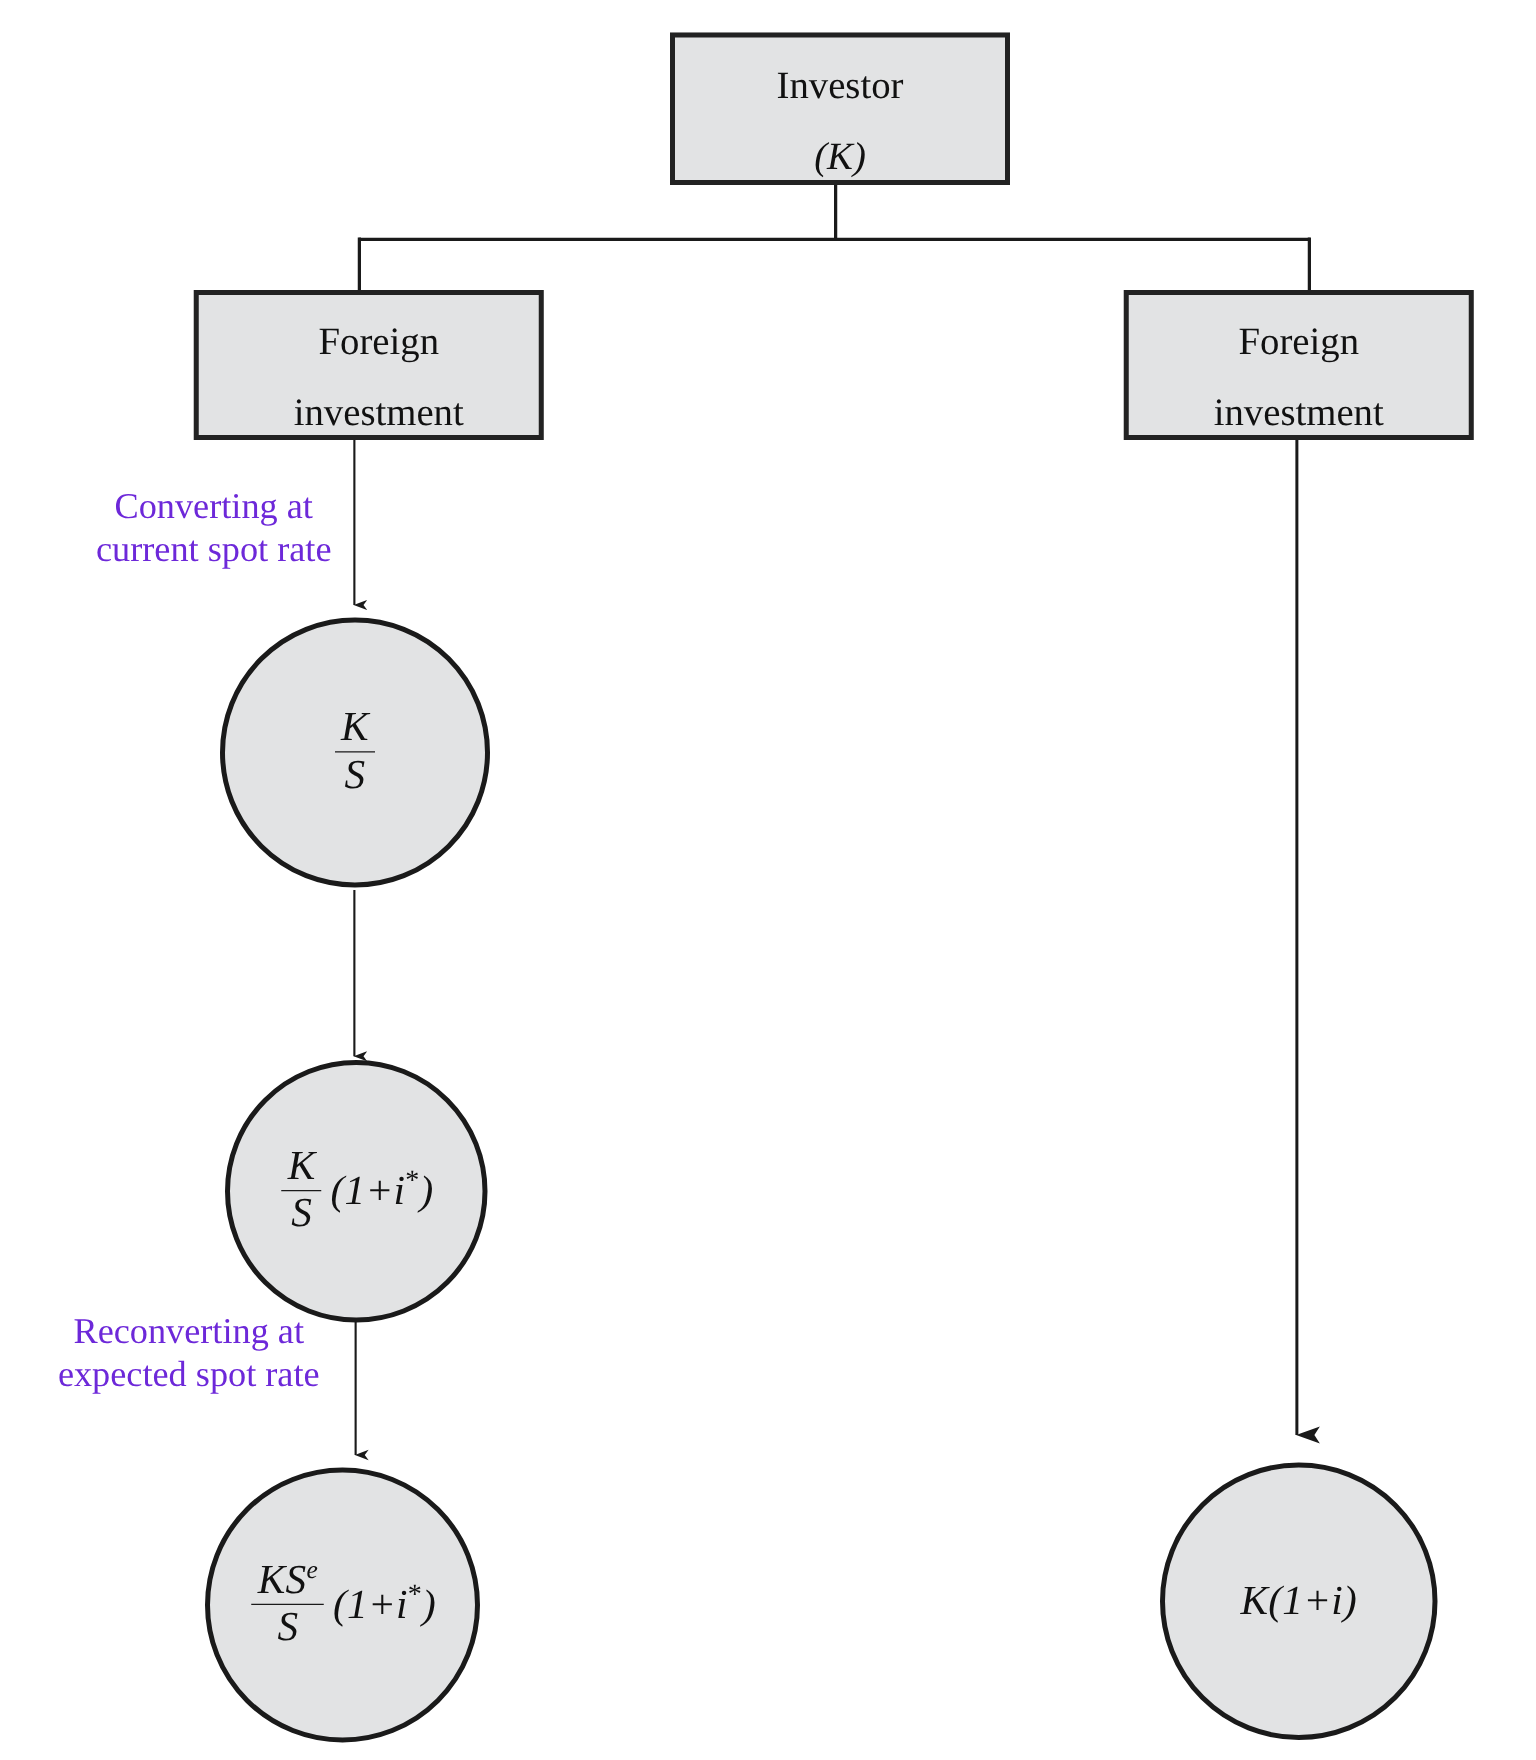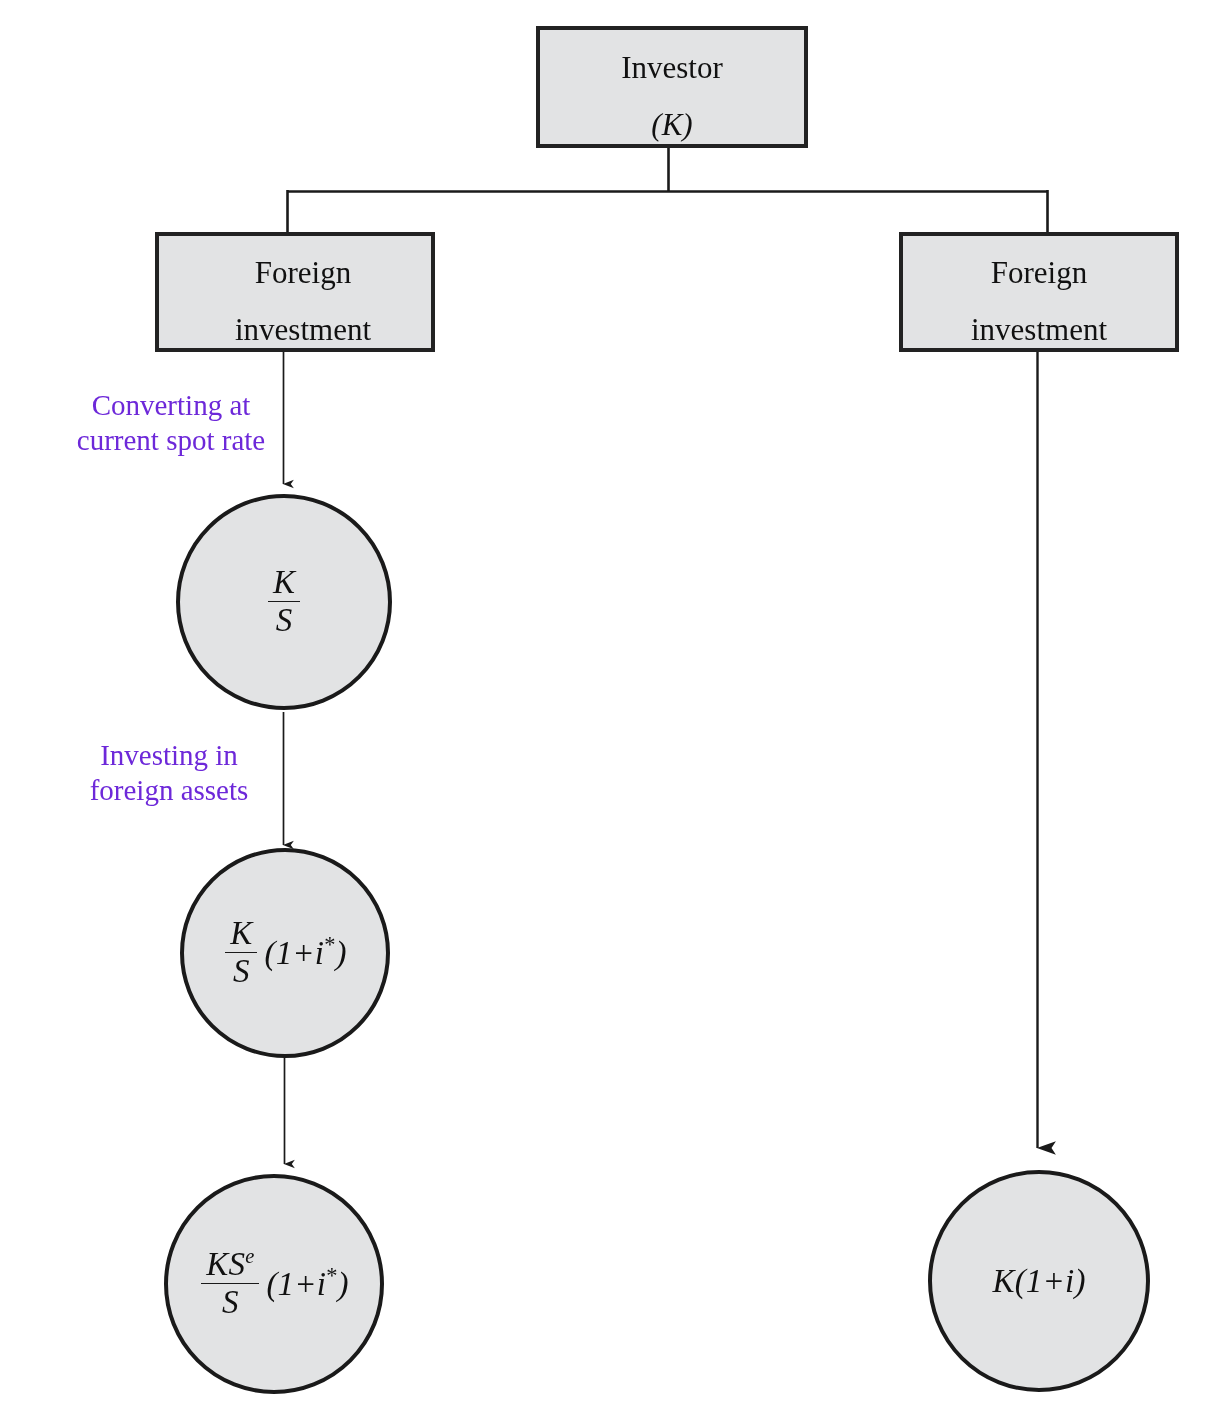--- a/index.html
+++ b/index.html
@@ -165,33 +165,33 @@
 
   <div class="node-circle" style="left:176px; top:494px; width:216px; height:216px;">
     <span class="math">
       <span class="frac">
         <span class="num">K</span>
         <span class="den">S</span>
       </span>
     </span>
   </div>
 
-  <div class="edge-label" style="left:66px; top:738px; width:206px;">Investing in
-foreign assets</div>
 
   <div class="node-circle" style="left:180px; top:848px; width:210px; height:210px;">
     <span class="math">
       <span class="frac">
         <span class="num">K</span>
         <span class="den">S</span>
       </span>
       <span class="paren"><span>(</span><span>1</span><span>+</span><span>i</span><sup class="star">*</sup><span>)</span></span>
     </span>
   </div>
 
+  <div class="edge-label" style="left:30px; top:1048px; width:242px;">Reconverting at
+expected spot rate</div>
 
   <div class="node-circle" style="left:164px; top:1174px; width:220px; height:220px;">
     <span class="math">
       <span class="frac">
         <span class="num"><span>KS</span><sup class="sup-e">e</sup></span>
         <span class="den">S</span>
       </span>
       <span class="paren"><span>(</span><span>1</span><span>+</span><span>i</span><sup class="star">*</sup><span>)</span></span>
     </span>
   </div>

